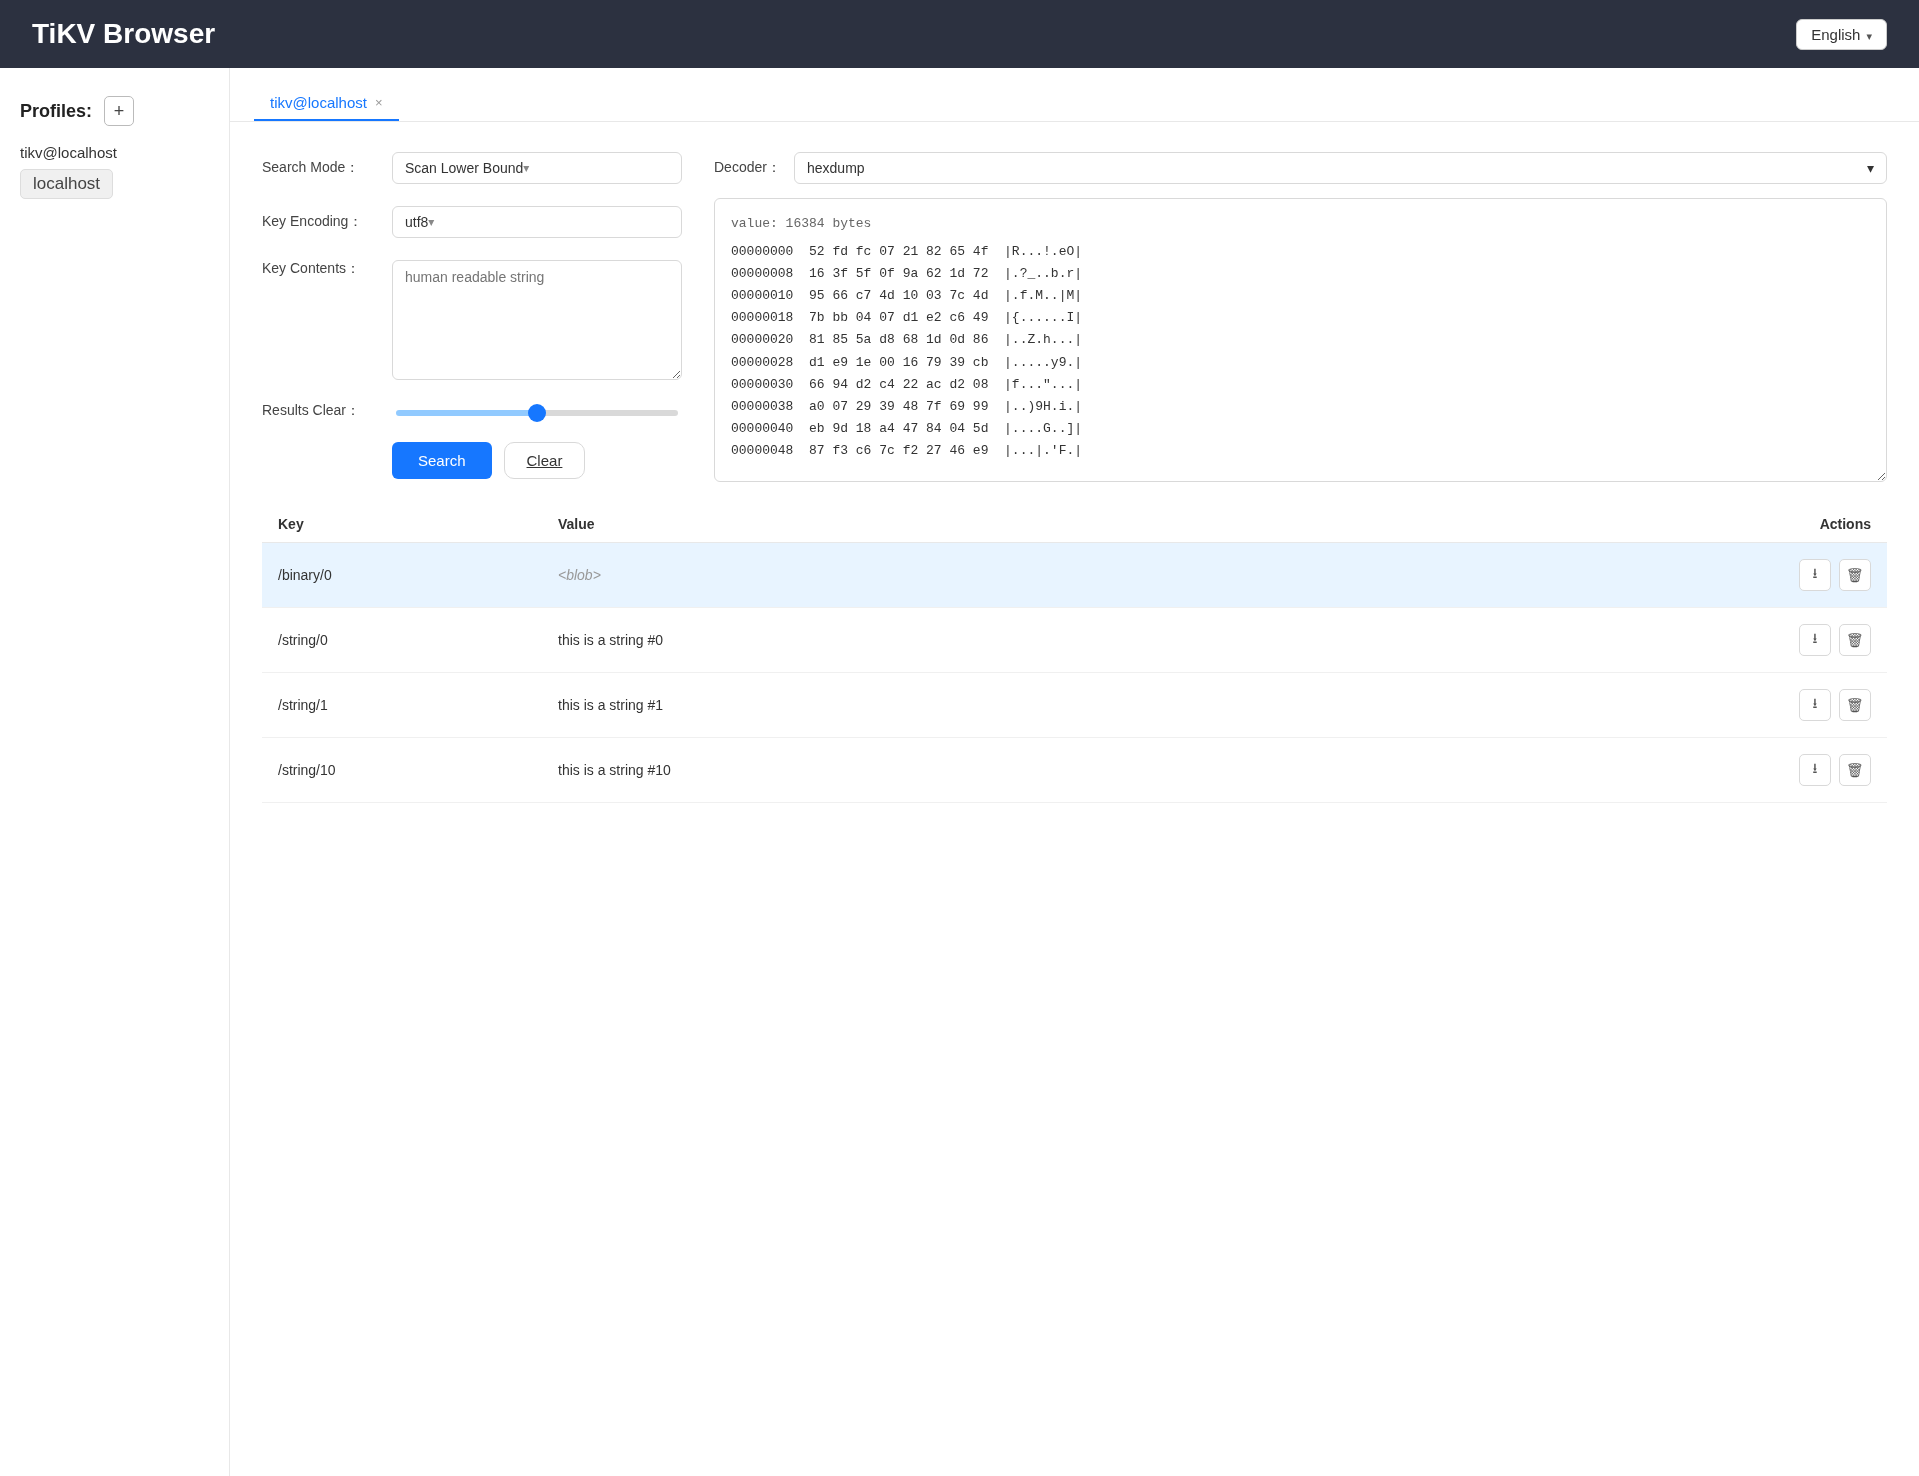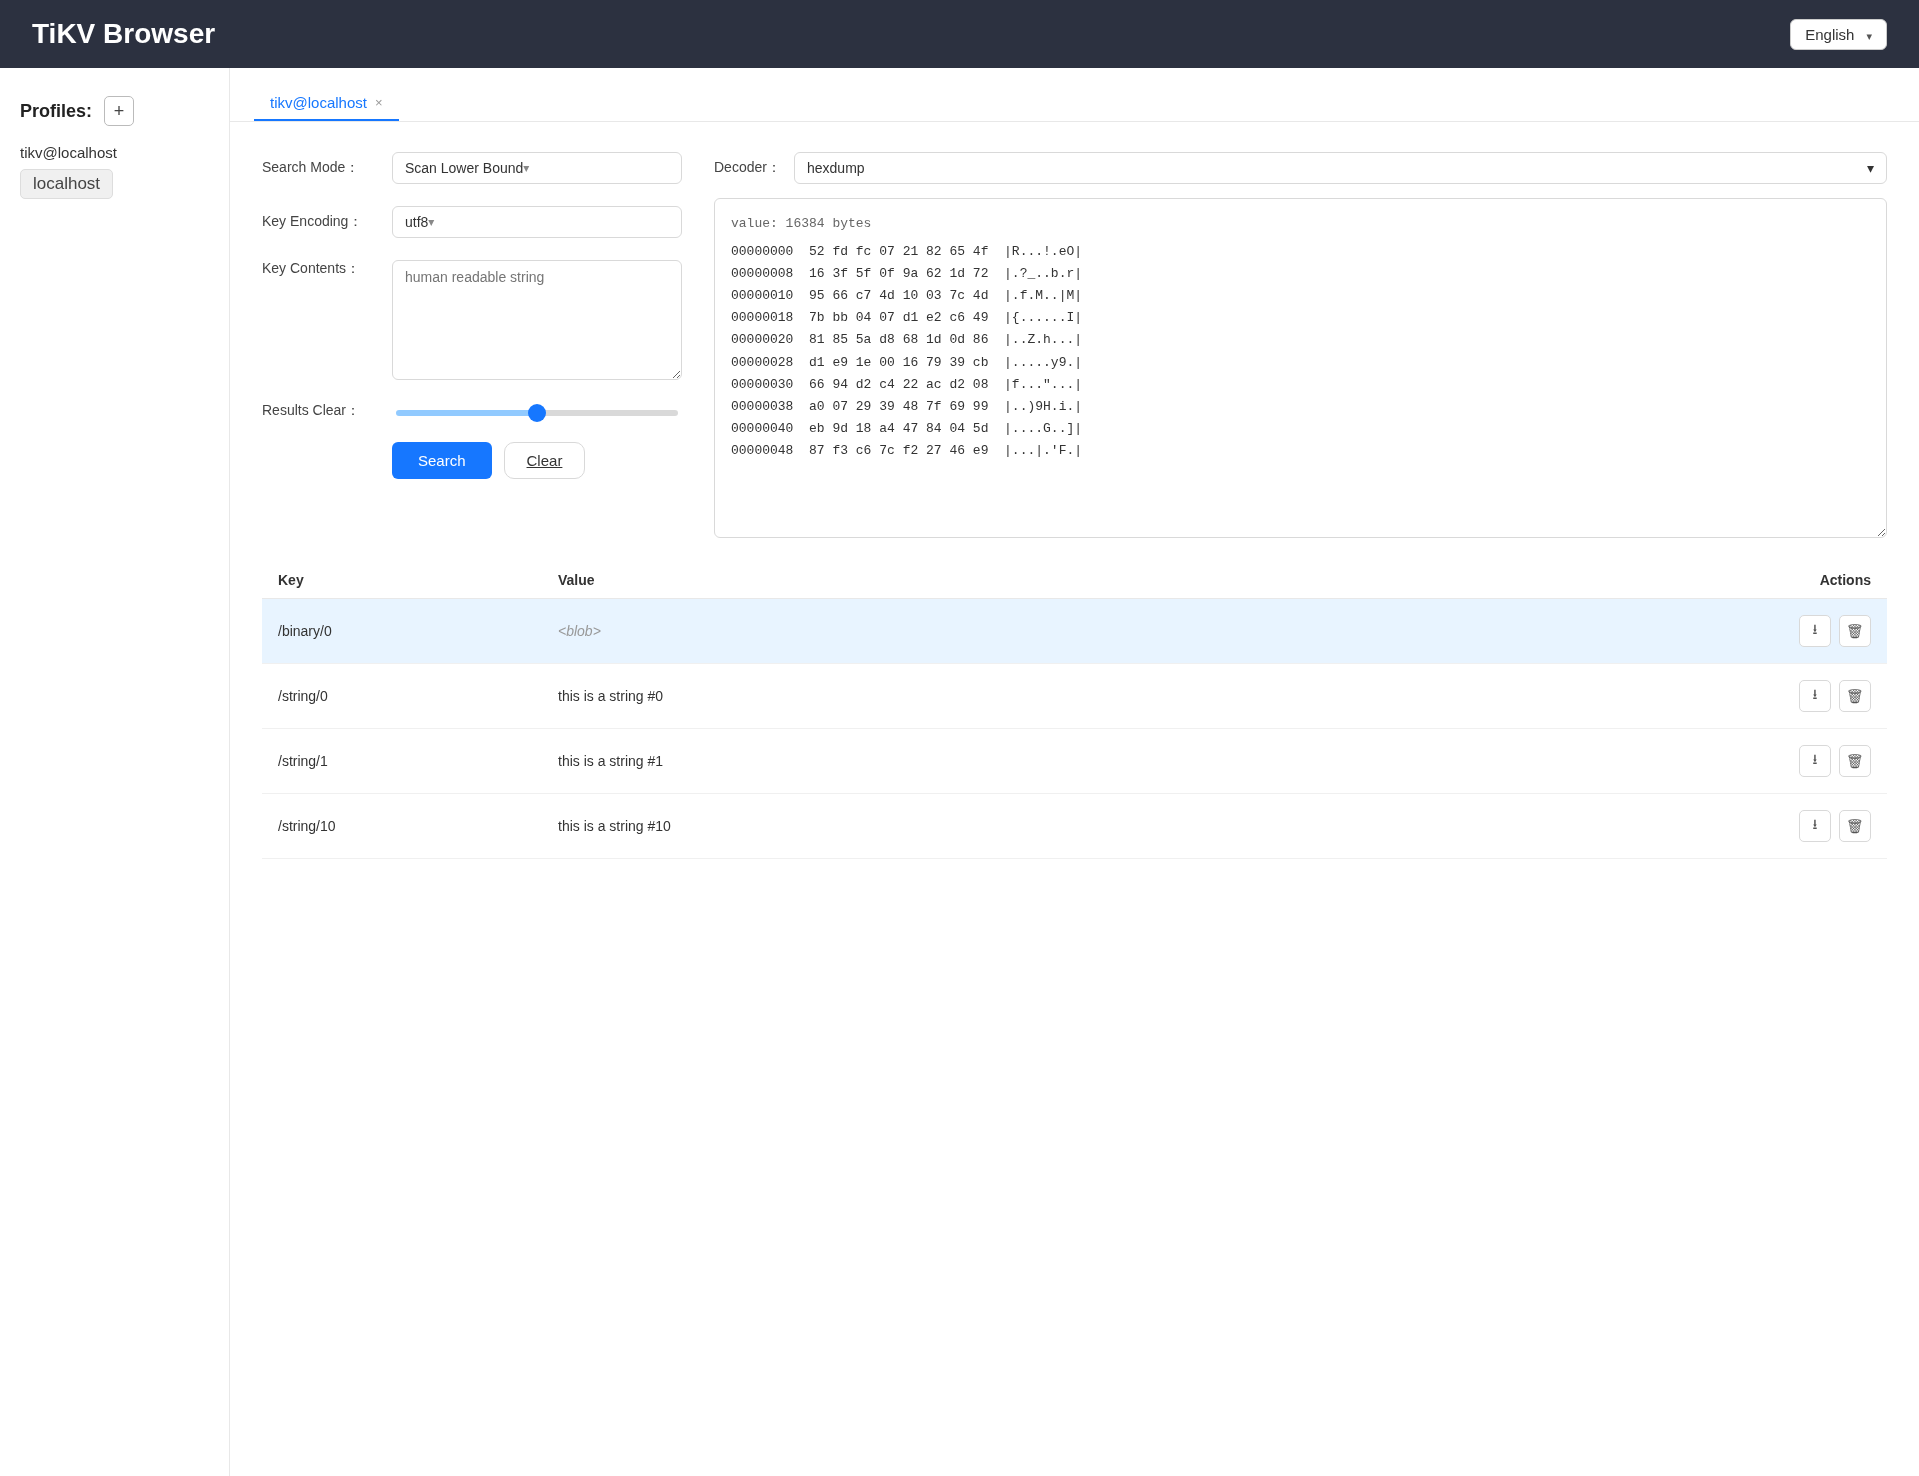--- a/index.html
+++ b/index.html
@@ -18,21 +18,21 @@
     .header-title { font-size: 28px; font-weight: 600; color: white; }
     .lang-btn {
       background: white;
       border: 1px solid #ccc;
       border-radius: 6px;
       padding: 6px 14px;
       font-size: 15px;
       cursor: pointer;
       display: flex;
       align-items: flex-end;
-      gap: 12px;
+      gap: 6px;
       color: #333;
     }
     .lang-btn .chevron { font-size: 11px; color: #555; }
 
     
     .main-layout {
       display: flex;
       height: calc(1476px - 68px);
       background: #fff;
     }
@@ -212,21 +212,21 @@
       justify-content: space-between;
     }
     .hexdump-box {
       border: 1px solid #d9d9d9;
       border-radius: 6px;
       padding: 14px 16px;
       font-family: 'Courier New', monospace;
       font-size: 13px;
       color: #333;
       background: #fff;
-      height: 340px;
+      height: 284px;
       overflow-y: auto;
       line-height: 1.7;
       resize: both;
     }
     .hexdump-header { color: #666; margin-bottom: 6px; font-size: 13px; }
     .hexdump-line { white-space: pre; }
 
     
     .table-section { padding: 0 32px 32px 32px; }
     .table-header {

